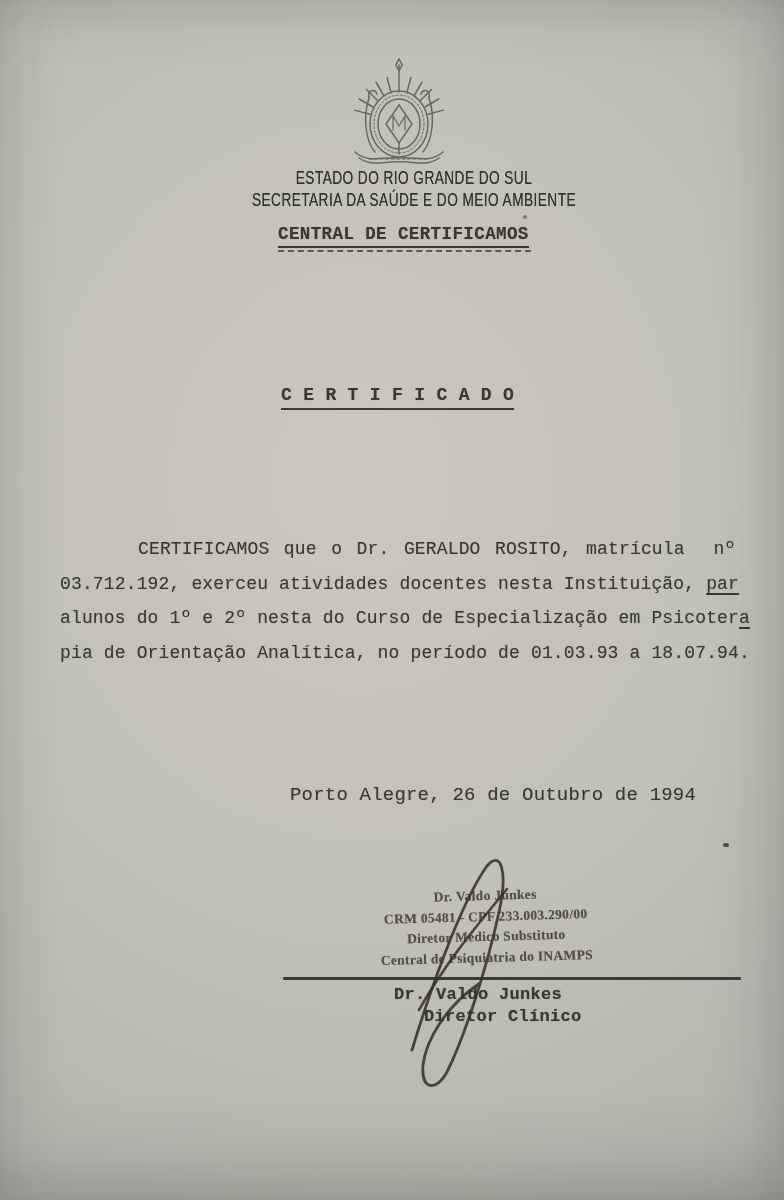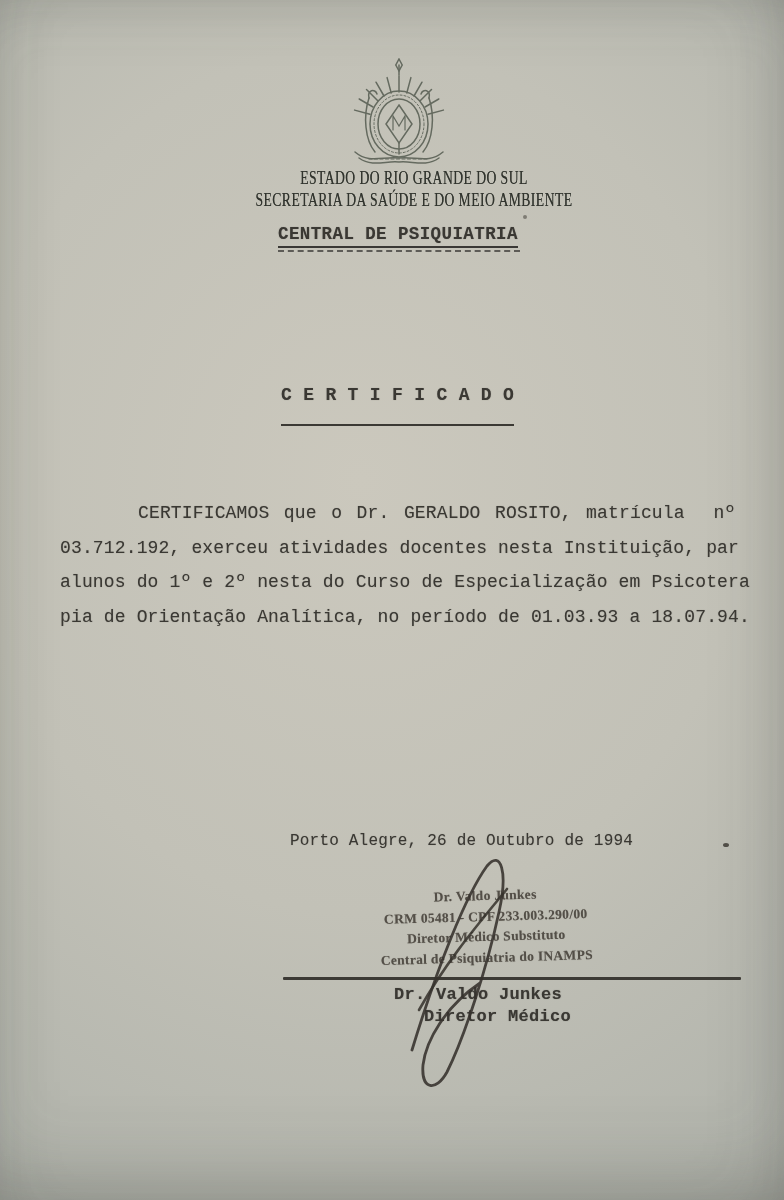--- a/index.html
+++ b/index.html
@@ -11,41 +11,41 @@
       radial-gradient(ellipse 130% 95% at 46% 40%, #cbc8bd 0%, #c2c1b7 38%, #b3b5ad 68%, #a3a59e 100%);
     box-shadow: inset 0 -50px 90px -40px rgba(55,58,54,0.30),
                 inset 0 35px 70px -40px rgba(70,72,68,0.22),
                 inset -40px 0 90px -50px rgba(60,62,58,0.20),
                 inset 40px 0 90px -60px rgba(60,62,58,0.12);
     font-family:"Liberation Mono", monospace;
     color:#3a3833;
   }
   .emblem{position:absolute;left:338px;top:58px;width:122px;height:116px;opacity:.82;}
   .org{position:absolute;left:0;right:0;top:167px;text-align:center;
-       font-family:Liberation Serif, serif;color:#31342e;margin-left:44px;}
+       font-family:Liberation Sans, sans-serif;color:#31342e;margin-left:44px;}
   .org .org-line{font-size:19px;line-height:22px;letter-spacing:.6px;
        transform:scaleX(.72);transform-origin:50% 50%;text-shadow:0 0 .6px rgba(49,52,46,.7);}
   .dept{position:absolute;left:278px;top:224px;
         font-size:17.5px;font-weight:bold;letter-spacing:.4px;
         padding-bottom:2px;border-bottom:2px solid #3a3835;
         text-shadow:0 0 1px rgba(58,56,53,.45);}
   .dept::after{content:"";position:absolute;left:0;right:-2px;bottom:-6px;
         border-top:2px dashed rgba(58,56,53,.75);}
   .doc-title{position:absolute;left:281px;top:385px;
         font-size:18px;font-weight:bold;letter-spacing:.3px;
-        padding-bottom:19px;border-bottom:2.5px solid #3b3934;
+        padding-bottom:3px;border-bottom:2.5px solid #3b3934;
         text-shadow:0 0 1px rgba(58,56,53,.4);}
   .body-block{position:absolute;left:60px;top:496px;width:680px;
         font-size:18px;line-height:34.6px;letter-spacing:.15px;
         text-shadow:0 0 1px rgba(58,56,53,.35);}
   .body-block .line{white-space:pre;}
-  .body-block .indent{padding-left:78px;word-spacing:3.5px;}
-  .u{text-underline-offset:4px;text-decoration-thickness:2px;}
-  .dateline{position:absolute;left:290px;top:784px;font-size:16px;letter-spacing:.2px;
-        text-shadow:0 0 1px rgba(58,56,53,.35);margin-top:48px;}
+  .body-block .indent{padding-left:78px;word-spacing:3.5px;margin-top:36px;}
+  .u{text-decoration:underline;text-underline-offset:4px;text-decoration-thickness:2px;}
+  .dateline{position:absolute;left:290px;top:784px;font-size:19px;letter-spacing:.2px;
+        text-shadow:0 0 1px rgba(58,56,53,.35);}
   .stamp{position:absolute;left:370px;top:886px;width:232px;text-align:center;
         font-family:"Liberation Serif", serif;font-weight:bold;
         font-size:13.5px;line-height:20.5px;letter-spacing:.3px;
         color:#454039;transform:rotate(-1.6deg);opacity:.88;
         text-shadow:0 0 .8px rgba(69,64,57,.5);}
   .sig-rule{position:absolute;left:283px;top:977px;width:458px;height:3px;
         background:#3c3a35;border-radius:1px;}
   .typed-name{position:absolute;left:394px;top:985px;font-size:17px;font-weight:bold;
         letter-spacing:.3px;text-shadow:0 0 1px rgba(58,56,53,.5);}
   .typed-title{position:absolute;left:424px;top:1007px;font-size:17px;font-weight:bold;
@@ -97,21 +97,21 @@
       <path d="M30 101 L90 101" stroke-dasharray="3 2.5" stroke-width="1"></path>
       <line x1="60" y1="85" x2="60" y2="96"></line>
     </g>
   </svg>
 
   <div class="org">
     <div class="org-line">ESTADO DO RIO GRANDE DO SUL</div>
     <div class="org-line">SECRETARIA DA SAÚDE E DO MEIO AMBIENTE</div>
   </div>
 
-  <div class="dept">CENTRAL DE PSIQUIATRIA</div>
+  <div class="dept">CENTRAL DE CERTIFICAMOS</div>
 
   <div class="doc-title">C E R T I F I C A D O</div>
 
   <div class="body-block">
     <div class="line indent">CERTIFICAMOS que o Dr. GERALDO ROSITO, matrícula  nº</div>
     <div class="line"><span>03.712.192, exerceu atividades docentes nesta Instituição, </span><span class="u">par</span></div>
     <div class="line"><span>alunos do 1º e 2º nesta do Curso de Especialização em Psicoter</span><span class="u">a</span></div>
     <div class="line">pia de Orientação Analítica, no período de 01.03.93 a 18.07.94.</div>
   </div>
 
@@ -119,21 +119,21 @@
 
   <div class="stamp">
     <div>Dr. Valdo Junkes</div>
     <div>CRM 05481 - CPF 233.003.290/00</div>
     <div>Diretor Médico Substituto</div>
     <div>Central de Psiquiatria do INAMPS</div>
   </div>
 
   <div class="sig-rule"></div>
   <div class="typed-name">Dr. Valdo Junkes</div>
-  <div class="typed-title">Diretor Médico</div>
+  <div class="typed-title">Diretor Clínico</div>
 
   <svg class="signature" viewBox="0 0 784 1200" fill="none" stroke="#35312c" stroke-linecap="round">
     <path d="M412 1050 C438 965 466 895 487 866 C501 849 508 872 499 912 C487 968 464 1038 447 1072 C436 1092 421 1090 423 1065 C426 1040 446 1006 480 983" stroke-width="2.8" opacity="0.88"></path>
     <path d="M419 1010 C447 960 480 922 507 889" stroke-width="2.6" opacity="0.85"></path>
   </svg>
 
   <div class="speck speck-1"></div>
   <div class="speck speck-2"></div>
 
 </div>

